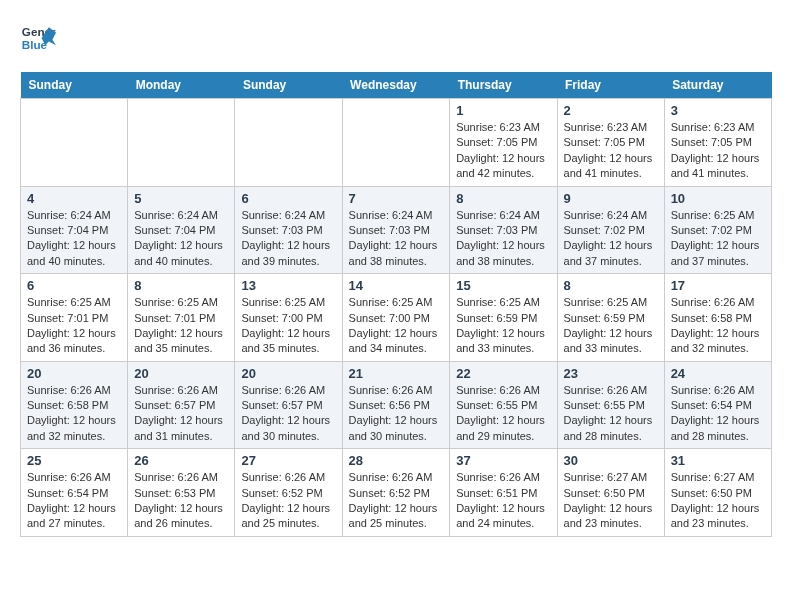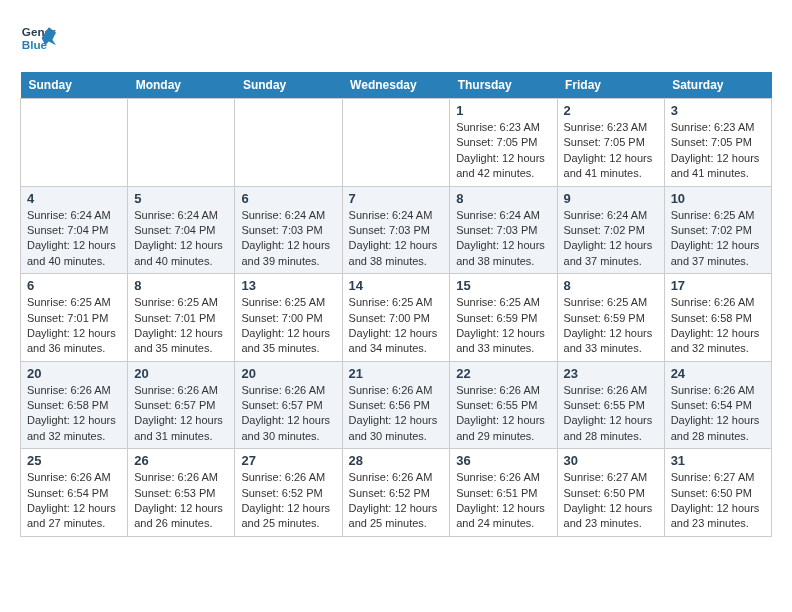--- a/index.html
+++ b/index.html
@@ -313,21 +313,21 @@
 and 25 minutes.</div>
         </td>
         <td>
           <div class="day-num">28</div>
           <div class="day-info" style="white-space: pre-line;">Sunrise: 6:26 AM
 Sunset: 6:52 PM
 Daylight: 12 hours
 and 25 minutes.</div>
         </td>
         <td>
-          <div class="day-num">36</div>
+          <div class="day-num">37</div>
           <div class="day-info" style="white-space: pre-line;">Sunrise: 6:26 AM
 Sunset: 6:51 PM
 Daylight: 12 hours
 and 24 minutes.</div>
         </td>
         <td>
           <div class="day-num">30</div>
           <div class="day-info" style="white-space: pre-line;">Sunrise: 6:27 AM
 Sunset: 6:50 PM
 Daylight: 12 hours

